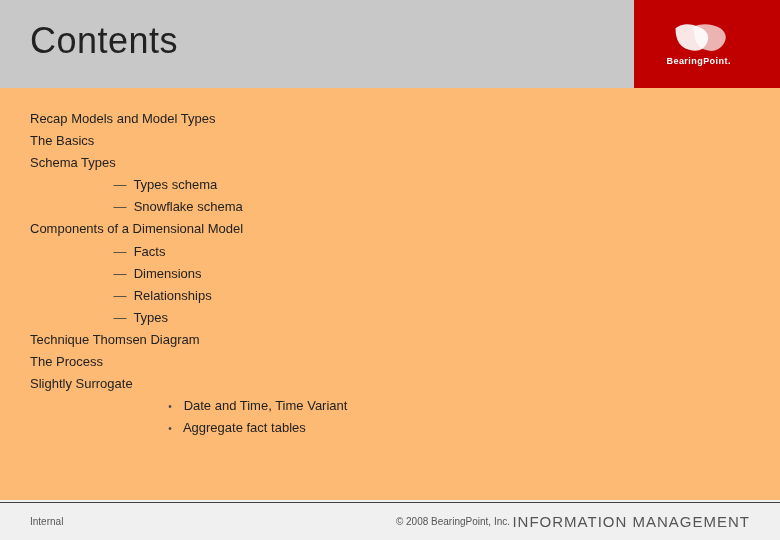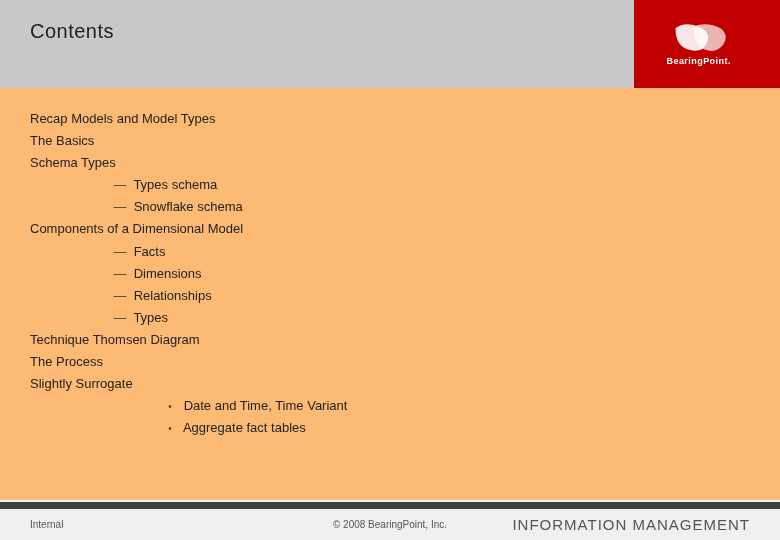--- a/index.html
+++ b/index.html
@@ -20,21 +20,21 @@
       right: 0;
       height: 88px;
       background: #c8c8c8;
       display: flex;
       align-items: flex-start;
       padding-top: 20px;
       padding-left: 30px;
     }
 
     .header-title {
-      font-size: 20px;
+      font-size: 36px;
       font-weight: normal;
       color: #222;
       letter-spacing: 0.5px;
     }
 
     
     .logo-area {
       position: absolute;
       top: 0;
       right: 0;
@@ -93,35 +93,35 @@
     }
 
     
     .footer {
       position: absolute;
       bottom: 0;
       left: 0;
       right: 0;
       height: 38px;
       background: #f0f0f0;
-      border-top: 7px solid #404040;
+      border-top: 1px solid #404040;
       display: flex;
       align-items: center;
       padding: 0 30px;
       font-size: 10px;
       color: #555;
     }
 
     .footer-internal {
       flex: 1;
     }
 
     .footer-copyright {
       flex: 1;
-      text-align: center;
+      text-align: right;
     }
 
     .footer-info-mgmt {
       flex: 1;
       text-align: right;
       letter-spacing: 1px;
       font-size: 15px;
       text-transform: uppercase;
     }
 

